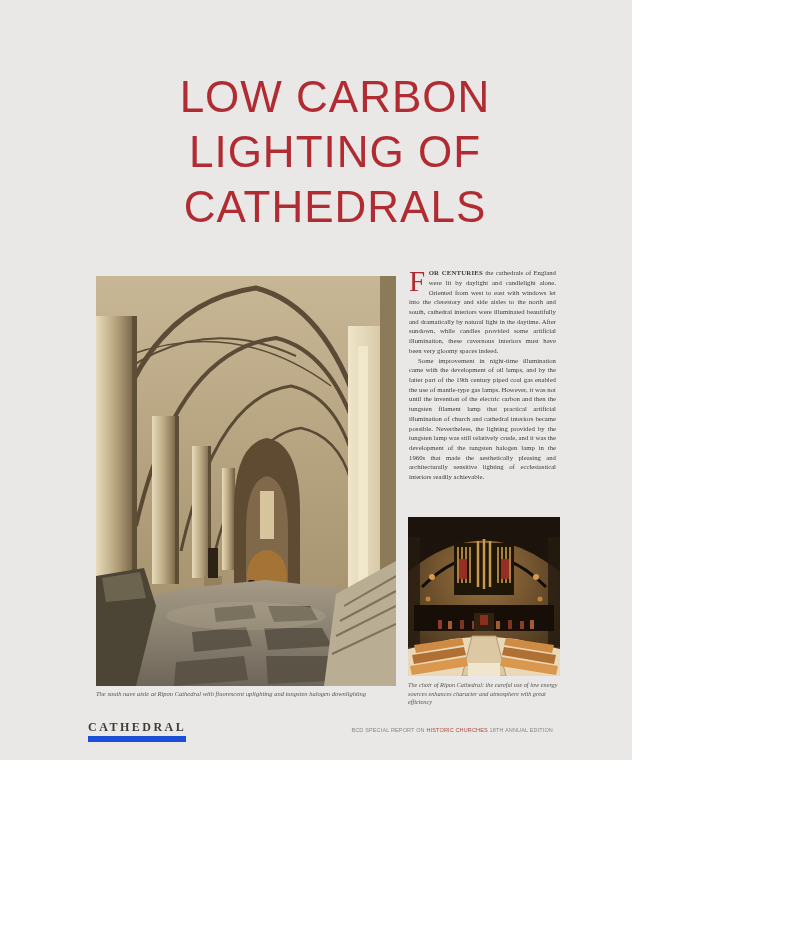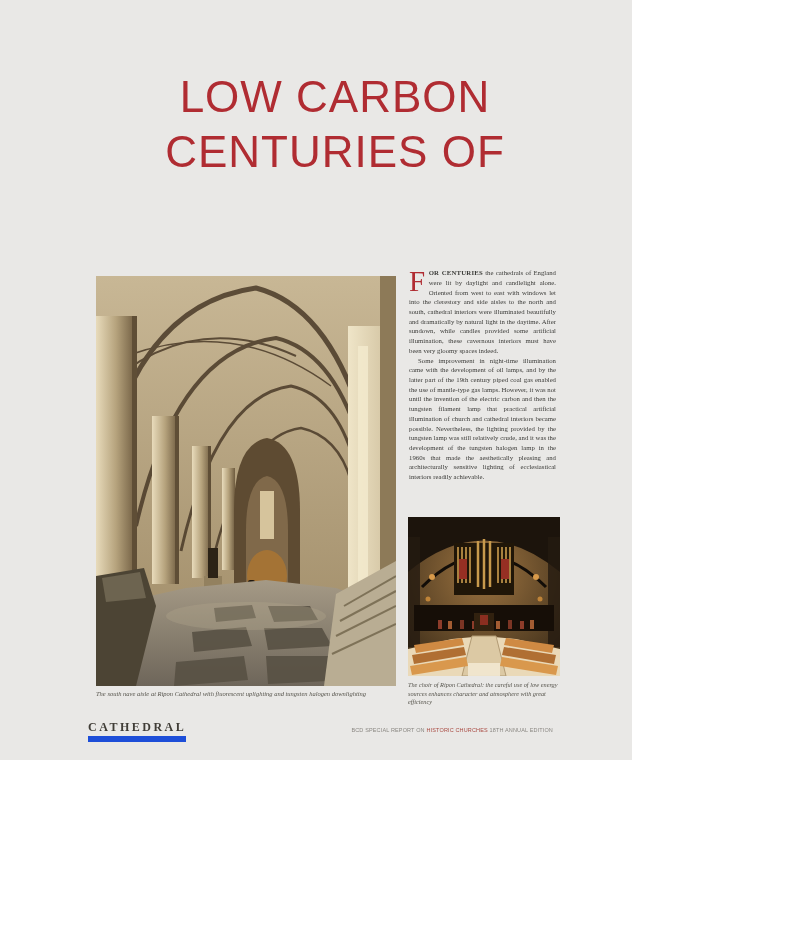--- a/index.html
+++ b/index.html
@@ -43,21 +43,22 @@
   .fr-red { color:#a94a42; }
 </style>
 </head>
 <body>
 
 <div class="canvas">
   <div class="page">
 
     <div class="title">
       <div>LOW CARBON</div>
-      <div>CENTURIES OF</div>
+      <div>LIGHTING OF</div>
+      <div>CATHEDRALS</div>
     </div>
 
     <div class="main-photo">
       <svg viewBox="0 0 300 410" preserveAspectRatio="none">
         <defs>
           <linearGradient id="gCeil" x1="0" y1="0" x2="0" y2="1">
             <stop offset="0" stop-color="#c8b795"></stop>
               <stop offset="1" stop-color="#9e8a66"></stop>
           </linearGradient>
           <linearGradient id="gFloor" x1="0" y1="0" x2="0" y2="1">

